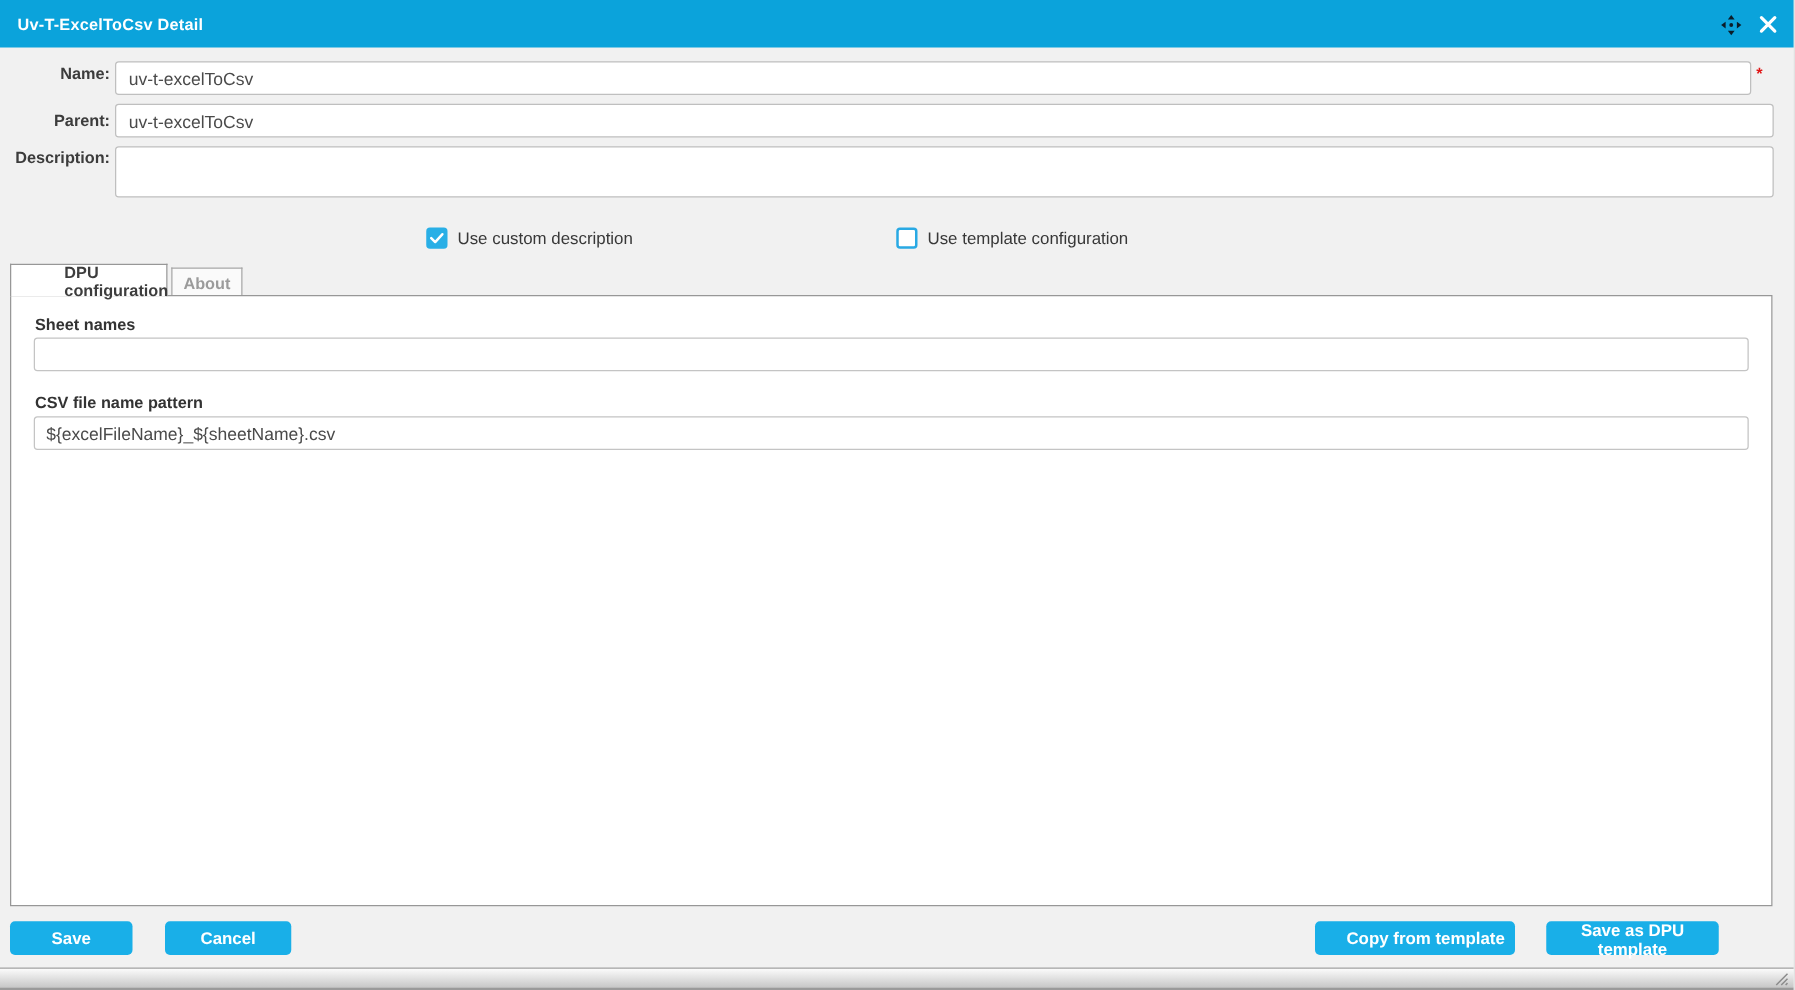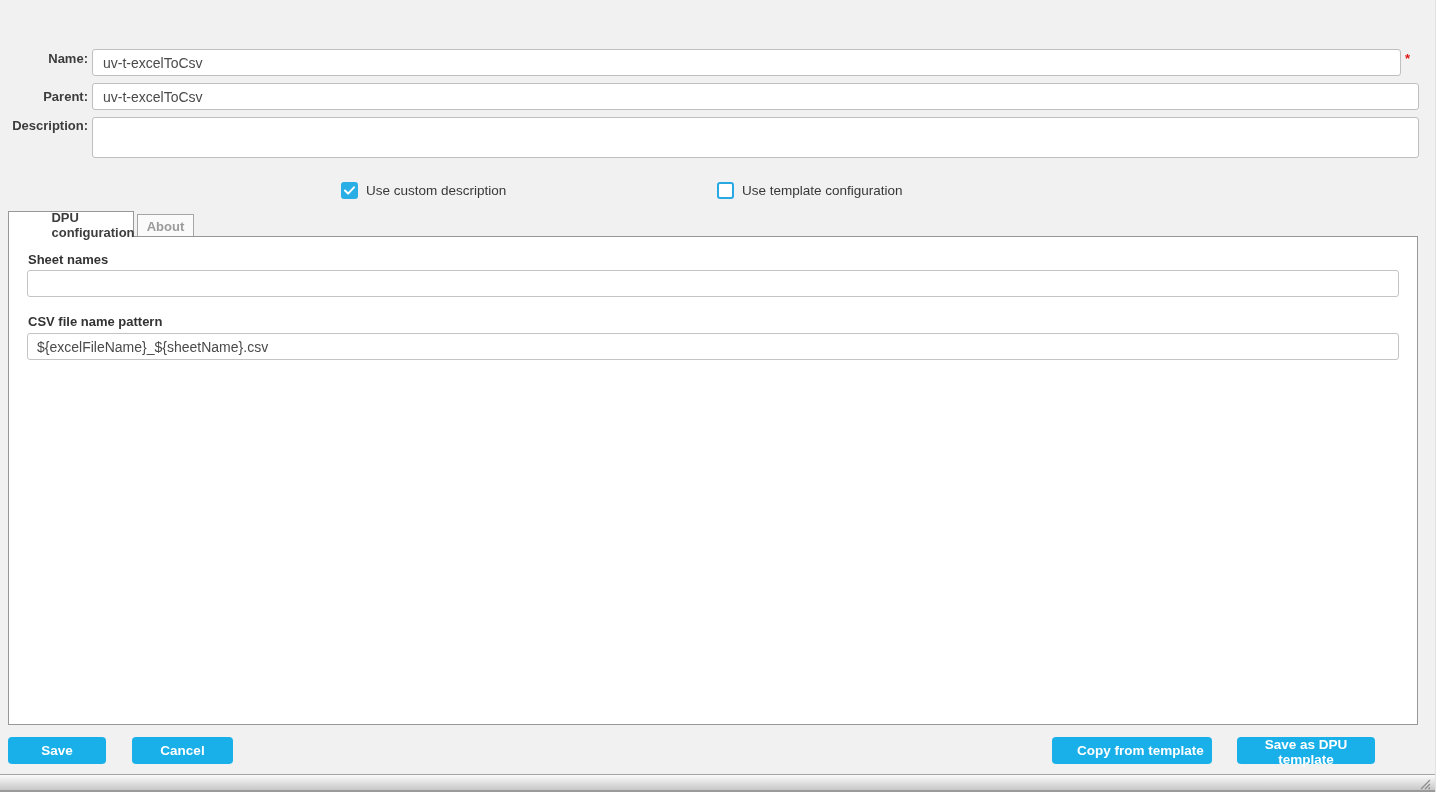--- a/index.html
+++ b/index.html
@@ -112,20 +112,39 @@
     background:linear-gradient(#fbfbfb, #c7c7c7);
     border-top:1px solid #a3a3a3; border-bottom:2px solid #9a9a9a;
   }
   .resize-grip { position:absolute; right:4px; bottom:2px; width:12px; height:12px; cursor:nwse-resize; }
 </style>
 </head>
 <body>
 
 <div class="window">
 
+  <div class="titlebar">
+    <span class="title">Uv-T-ExcelToCsv Detail</span>
+    <span class="tb-icon tb-move">
+      <svg width="18" height="18" viewBox="0 0 20 20">
+        <g fill="#0c1c28">
+          <path d="M10 1 L13 5 L7 5 Z"></path>
+          <path d="M10 19 L7 15 L13 15 Z"></path>
+          <path d="M1 10 L5 7 L5 13 Z"></path>
+          <path d="M19 10 L15 13 L15 7 Z"></path>
+          <circle cx="10" cy="10" r="1.7"></circle>
+        </g>
+      </svg>
+    </span>
+    <span class="tb-icon tb-close">
+      <svg width="15" height="15" viewBox="0 0 14 14">
+        <path d="M2 2 L12 12 M12 2 L2 12" stroke="#ffffff" stroke-width="2.4" stroke-linecap="round" fill="none"></path>
+      </svg>
+    </span>
+  </div>
 
   <label class="field-label lbl-name">Name:</label>
   <input class="txt inp-name" type="text" value="uv-t-excelToCsv" style="">
   <span class="required-marker">*</span>
 
   <label class="field-label lbl-parent">Parent:</label>
   <input class="txt inp-parent" type="text" disabled="" value="uv-t-excelToCsv" style="">
 
   <label class="field-label lbl-description">Description:</label>
   <textarea class="txt inp-desc" style=""></textarea>

